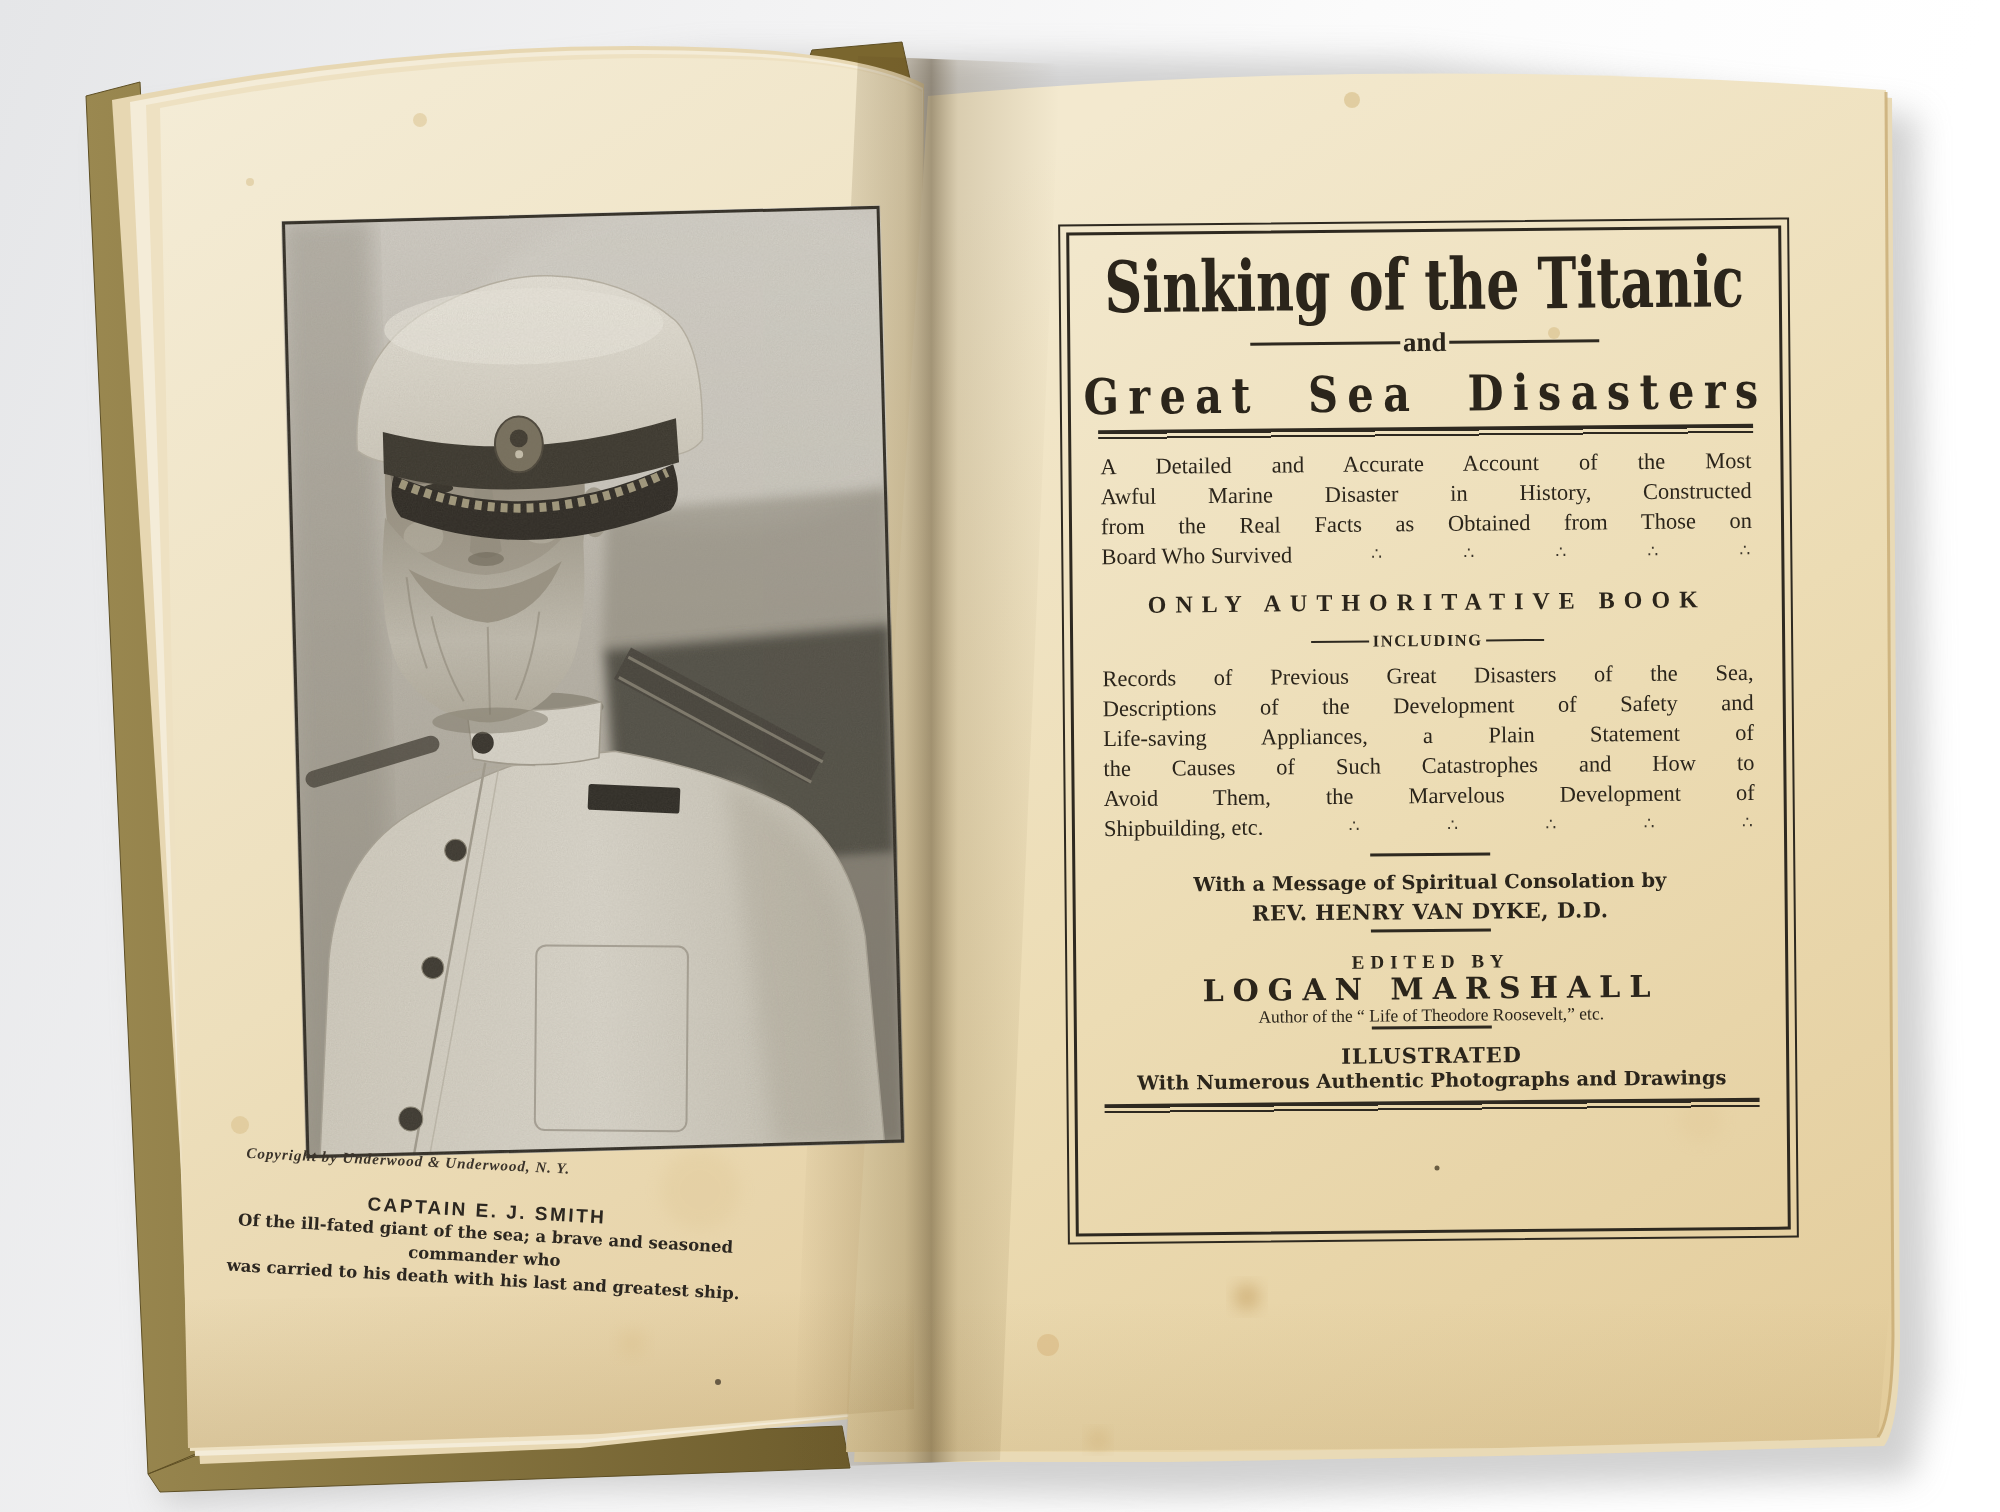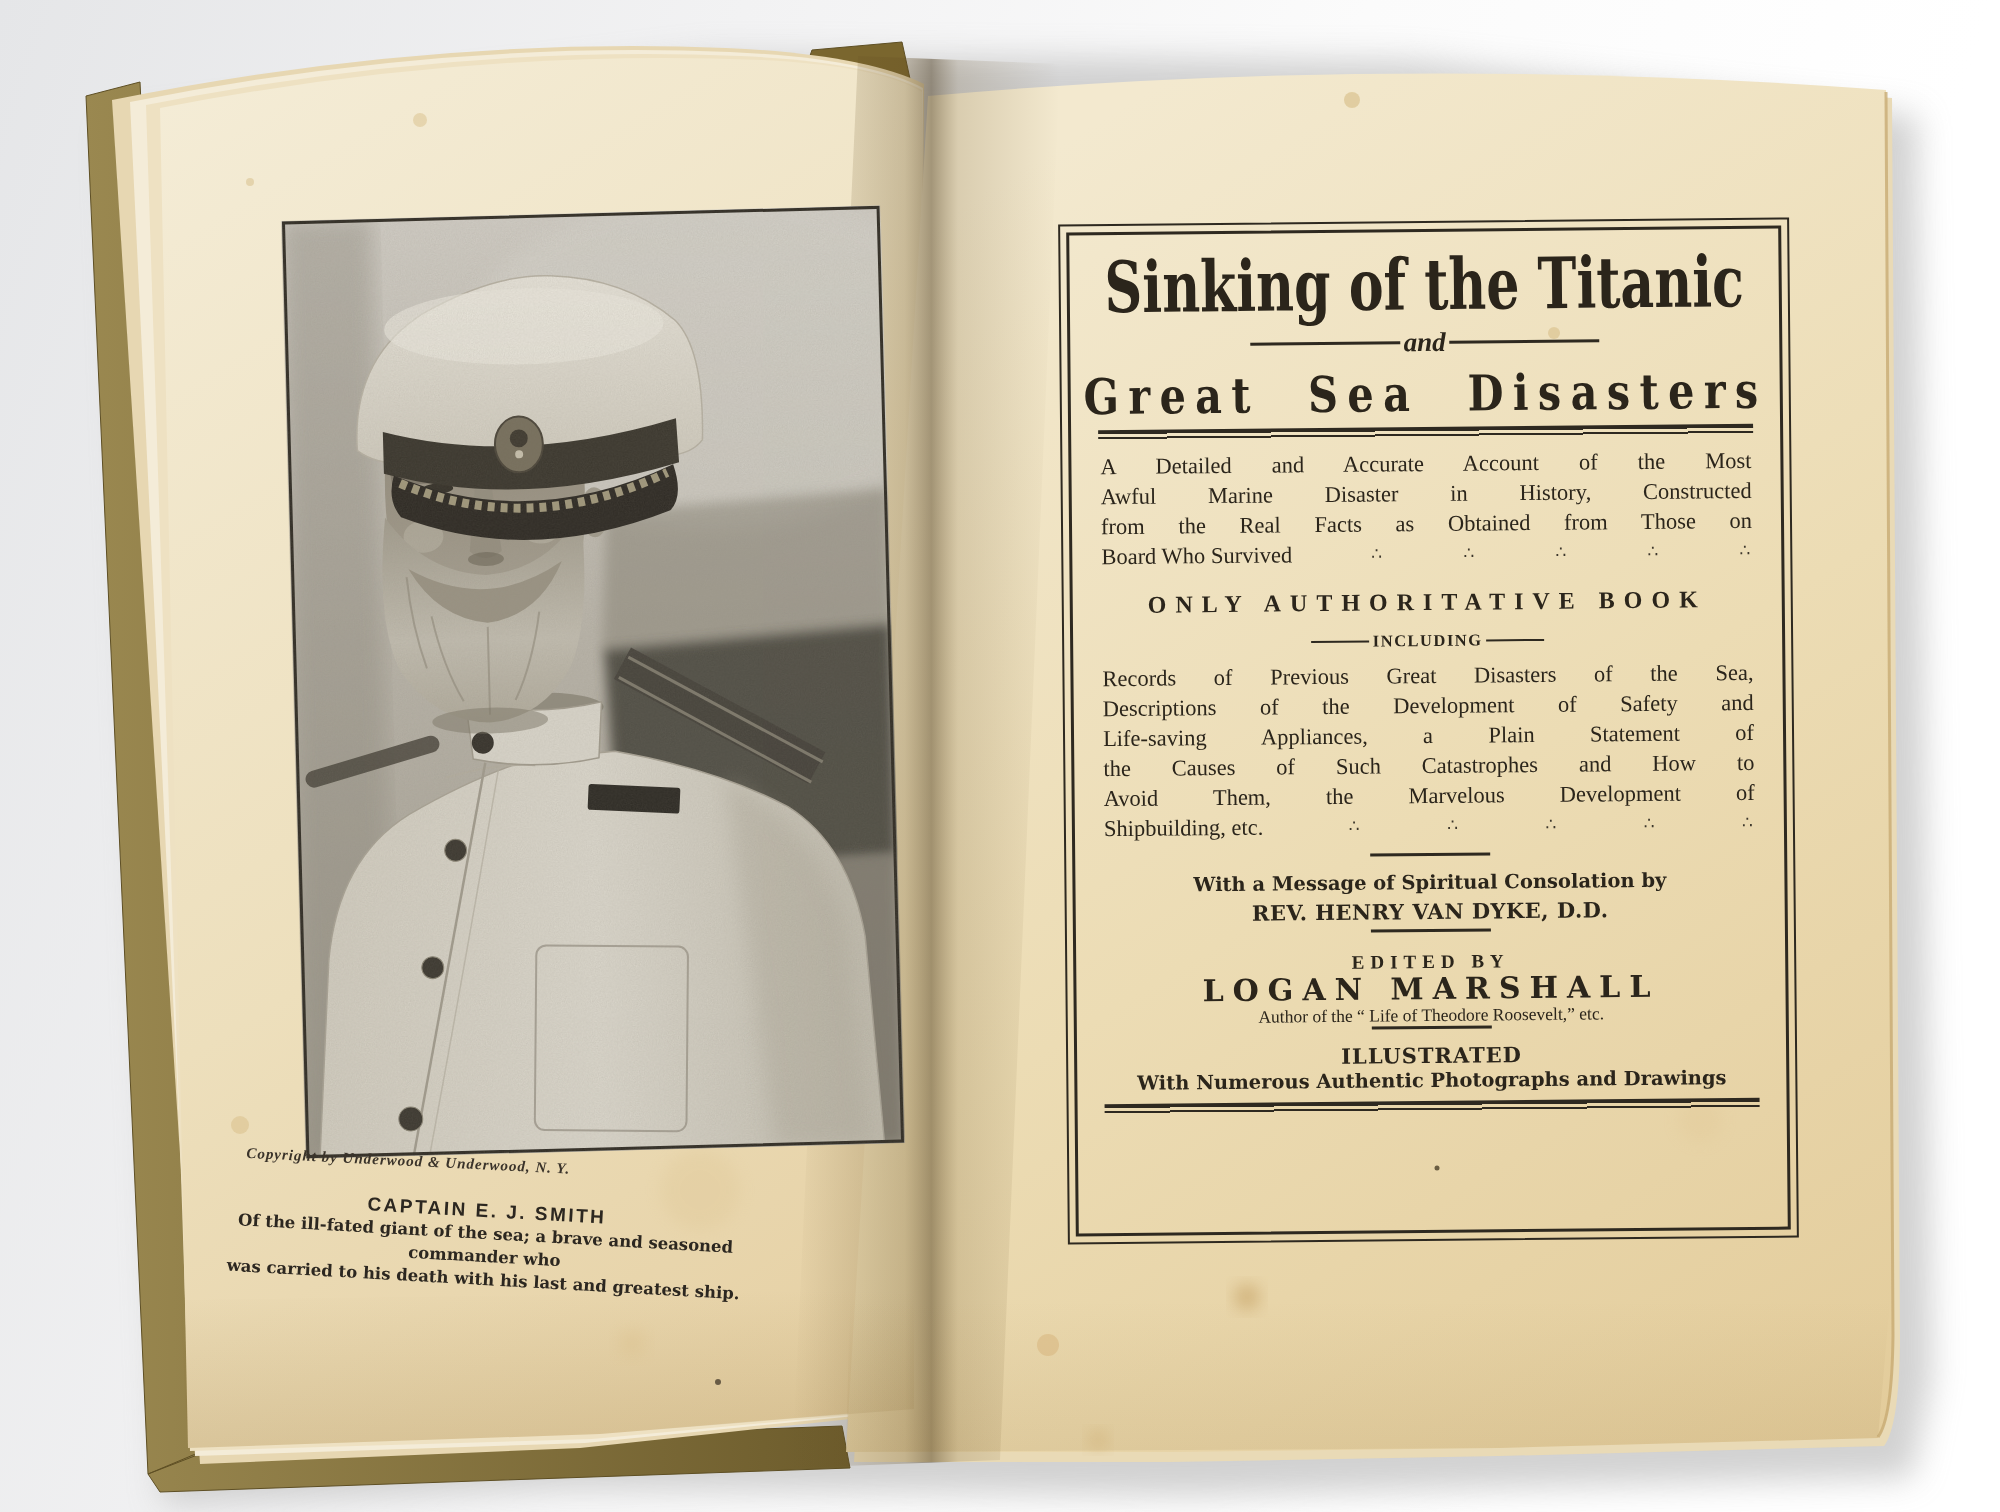--- a/index.html
+++ b/index.html
@@ -20,21 +20,21 @@
   
   #title-frame{left:1063px;top:221px;width:727px;height:1016px;transform:rotate(-0.55deg);
       border:2px solid #2e2920;color:#2b251b;}
   #title-frame .inner-border{position:absolute;inset:6px;border:3px solid #2e2920;pointer-events:none;}
   #frame-content{position:absolute;inset:0;}
   .blk{position:absolute;left:0;right:0;text-align:center;}
   #bk-title{top:24px;font-family:"DejaVu Serif",serif;font-weight:bold;font-size:58px;
       line-height:62px;white-space:nowrap;transform:scale(.9,1.22);transform-origin:50% 0;}
   #and-divider{top:106px;display:flex;align-items:center;justify-content:center;}
   #and-divider .rule{width:150px;height:2.5px;background:#2e2920;}
-  #and-word{font-size:27px;font-weight:bold;padding:0 3px;line-height:27px;font-style:italic;}
+  #and-word{font-size:27px;font-weight:bold;padding:0 3px;line-height:27px;}
   #bk-subtitle{top:142px;font-family:"DejaVu Serif",serif;font-weight:bold;font-size:44px;
       letter-spacing:10px;word-spacing:26px;white-space:nowrap;transform:scale(.94,1.12);transform-origin:50% 0;}
   .bigrule{position:absolute;left:36px;right:36px;height:10px;
       background:linear-gradient(180deg,#2e2920 0 4px,transparent 4px 7px,#2e2920 7px 9px,transparent 9px);}
   #bigrule-top{top:204px;}
   #bigrule-bottom{top:878px;}
   .para{position:absolute;left:38px;right:38px;font-size:22.5px;color:#2b251b;}
   #para1{top:226px;}
   #para2{top:438px;}
   .pline{height:30px;line-height:30px;text-align:justify;text-align-last:justify;}

